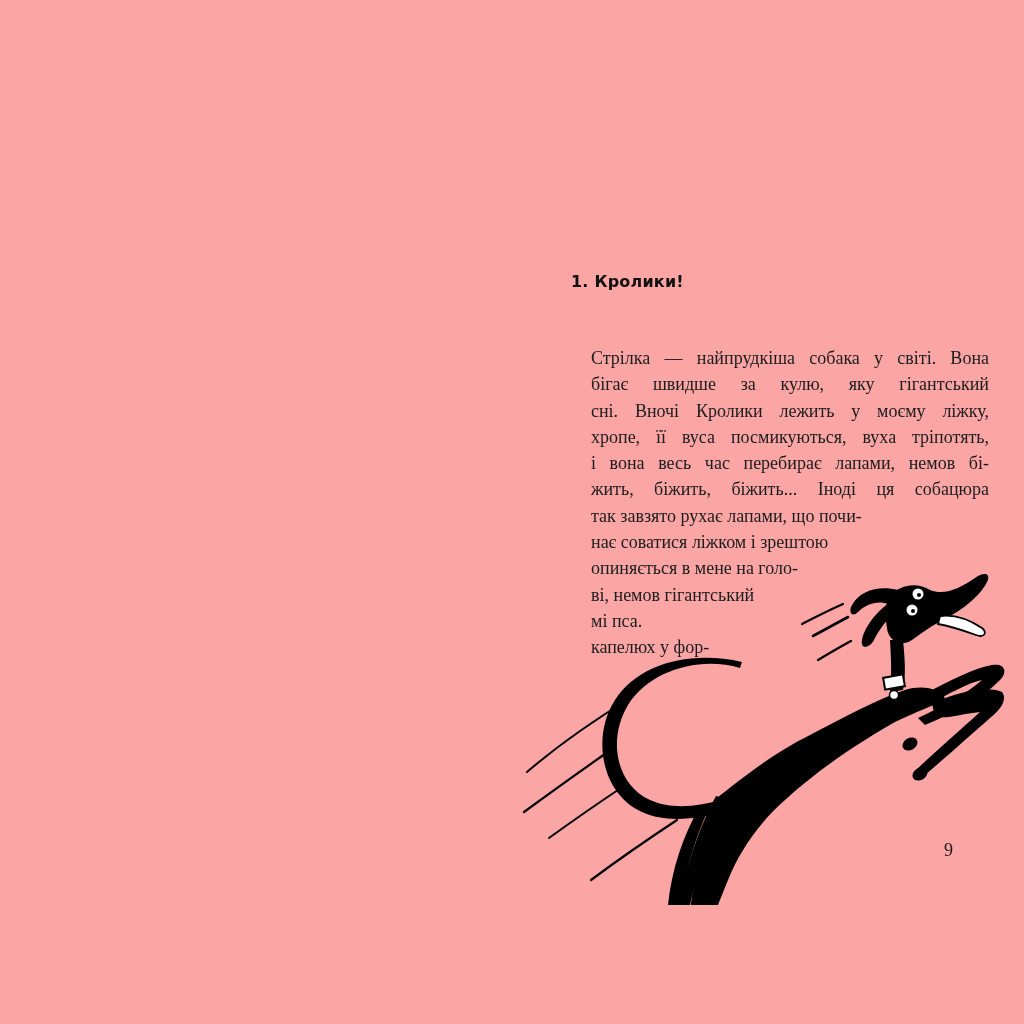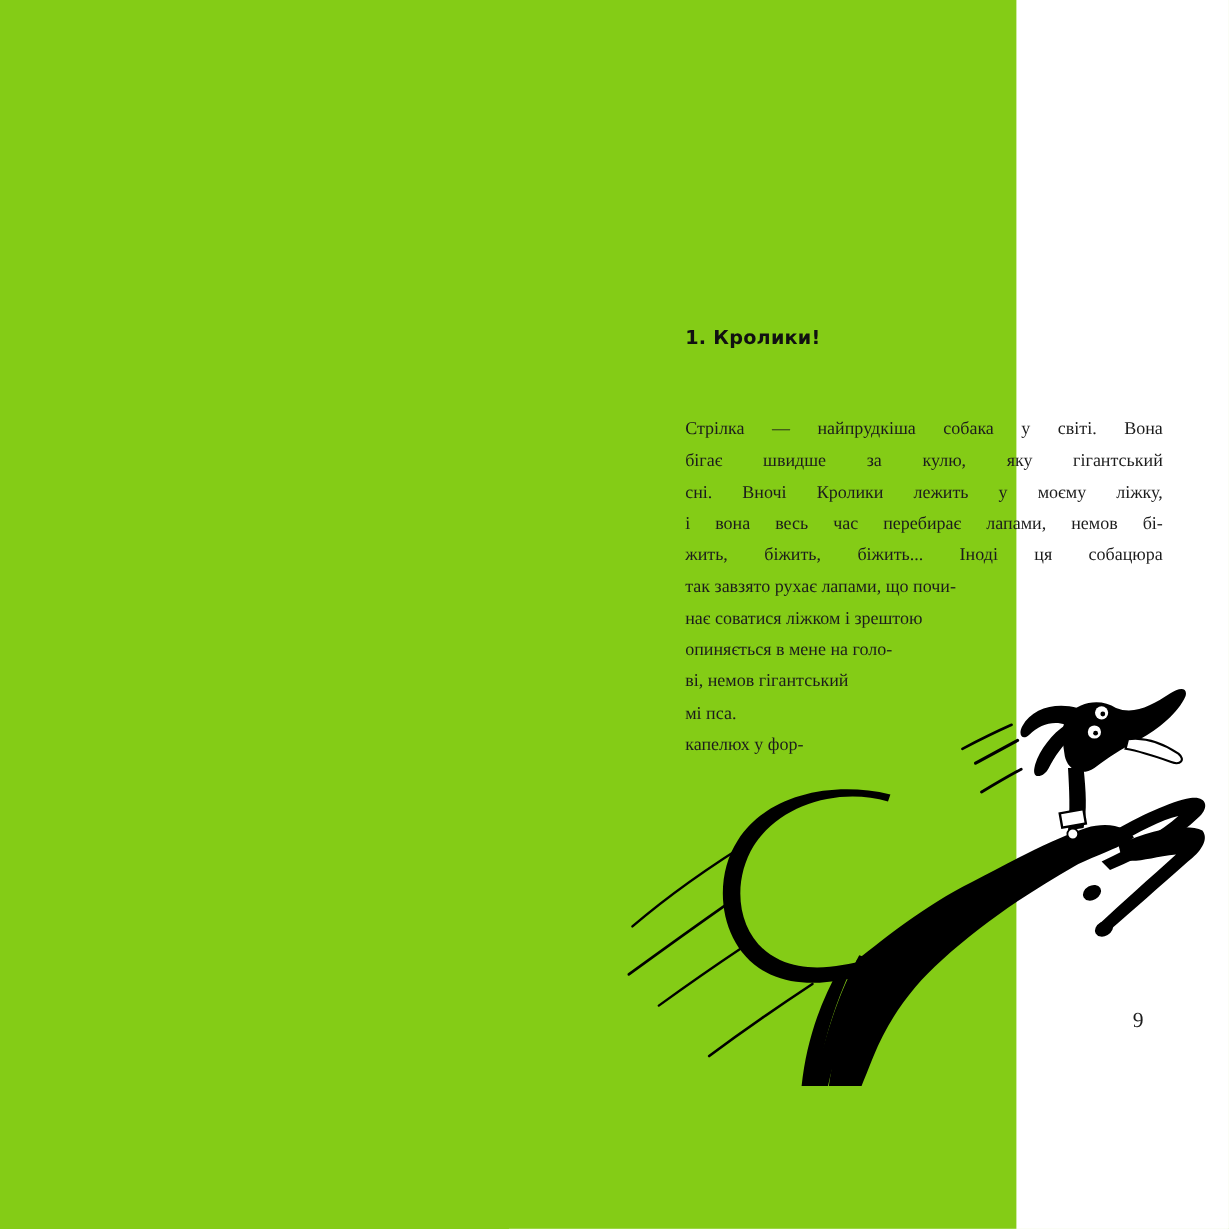--- a/index.html
+++ b/index.html
@@ -11,41 +11,41 @@
     width: 1024px;
     height: 1024px;
     position: relative;
     overflow: hidden;
     font-family: "DejaVu Serif", "Liberation Serif", serif;
     color: #1a1a1a;
   }
   .page {
     position: absolute;
     left: 0; top: 0;
-    width: 847px; height: 1024px;
-    background: #84cc16;
+    width: 1024px; height: 1024px;
+    background: #fca5a5;
   }
   .chapter-title {
     position: absolute;
     left: 571px;
     top: 272px;
     font-family: "DejaVu Sans", "Liberation Sans", sans-serif;
     font-weight: bold;
     font-size: 16px;
     letter-spacing: 0.2px;
     color: #111;
     margin: 0;
   }
   .body-text {
     position: absolute;
-    left: 571px;
+    left: 591px;
     top: 345px;
     margin: 0;
     font-family: "Liberation Serif", "DejaVu Serif", serif;
-    font-size: 15px;
+    font-size: 18px;
     line-height: 26.3px;
     color: #1c1c1c;
   }
   .body-text .line {
     display: block;
     white-space: nowrap;
   }
   .body-text .line.justify {
     width: 398px;
     text-align: justify;
@@ -72,20 +72,21 @@
 <body>
 
 <div class="page">
 
   <h2 class="chapter-title">1. Кролики!</h2>
 
   <p class="body-text">
     <span class="line justify">Стрілка — найпрудкіша собака у світі. Вона</span>
     <span class="line justify">бігає швидше за кулю, яку гігантський</span>
     <span class="line justify">сні. Вночі Кролики лежить у моєму ліжку,</span>
+    <span class="line justify">хропе, її вуса посмикуються, вуха тріпотять,</span>
     <span class="line justify">і вона весь час перебирає лапами, немов бі-</span>
     <span class="line justify">жить, біжить, біжить... Іноді ця собацюра</span>
     <span class="line">так завзято рухає лапами, що почи-</span>
     <span class="line">нає соватися ліжком і зрештою</span>
     <span class="line">опиняється в мене на голо-</span>
     <span class="line">ві, немов гігантський</span>
     <span class="line">мі пса.</span>
     <span class="line">капелюх у фор-</span>
   </p>
 

